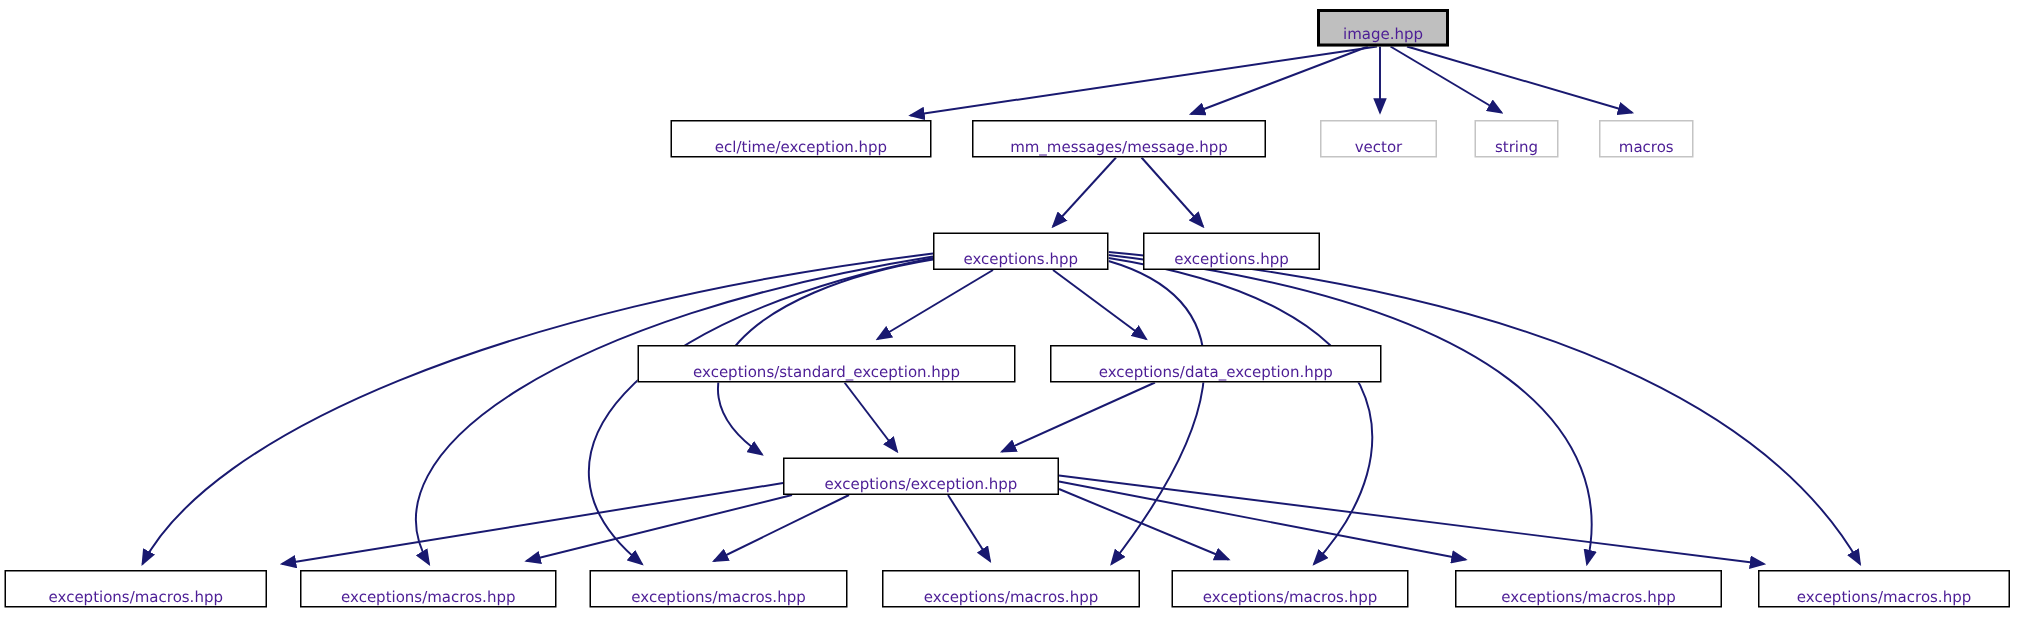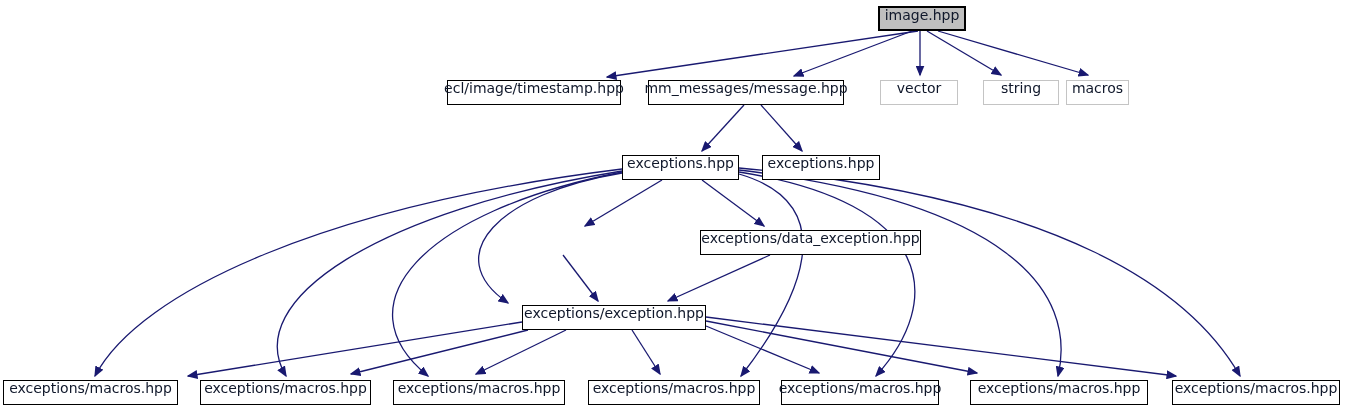--- a/index.html
+++ b/index.html
@@ -21,25 +21,25 @@
     top: 0;
     width: 1349px;
     height: 411px;
     pointer-events: none;
   }
   .node {
     position: absolute;
     box-sizing: border-box;
     background: #ffffff;
     border: 1.5px solid #000000;
-    color: #0f172a;
-    font-size: 14px;
+    color: #4c1d95;
+    font-size: 10px;
     line-height: 1;
     display: flex;
-    align-items: flex-start;
+    align-items: flex-end;
     justify-content: center;
     white-space: nowrap;
     padding: 0 6px;
     cursor: pointer;
   }
   .node.current {
     background: #bfbfbf;
     border: 2px solid #000000;
     cursor: default;
   }
@@ -82,39 +82,42 @@
       <path d="M566,330 L476,374" fill="none" stroke="#191970" stroke-width="1.3" marker-end="url(#arrow)"></path>
       <path d="M632,330 L660,374" fill="none" stroke="#191970" stroke-width="1.3" marker-end="url(#arrow)"></path>
       <path d="M706,326 L819,373" fill="none" stroke="#191970" stroke-width="1.3" marker-end="url(#arrow)"></path>
       <path d="M706,321 L977,373" fill="none" stroke="#191970" stroke-width="1.3" marker-end="url(#arrow)"></path>
       <path d="M706,317 L1176,376" fill="none" stroke="#191970" stroke-width="1.3" marker-end="url(#arrow)"></path>
     </svg>
 <div class="node current" style="left: 878px; top: 6px; width: 88px; height: 25px;">
       <span>image.hpp</span>
     </div>
     <div class="node" style="left: 447px; top: 80px; width: 174px; height: 25px;">
-      <span>ecl/image/timestamp.hpp</span>
+      <span>ecl/time/exception.hpp</span>
     </div>
     <div class="node" style="left: 648px; top: 80px; width: 196px; height: 25px;">
       <span>mm_messages/message.hpp</span>
     </div>
     <div class="node system" style="left: 880px; top: 80px; width: 78px; height: 25px;">
       <span>vector</span>
     </div>
-    <div class="node system" style="left: 983px; top: 80px; width: 76px; height: 25px;">
+    <div class="node system" style="left: 983px; top: 80px; width: 56px; height: 25px;">
       <span>string</span>
     </div>
     <div class="node system" style="left: 1066px; top: 80px; width: 63px; height: 25px;">
       <span>macros</span>
     </div>
     <div class="node" style="left: 622px; top: 155px; width: 117px; height: 25px;">
       <span>exceptions.hpp</span>
     </div>
     <div class="node" style="left: 762px; top: 155px; width: 118px; height: 25px;">
       <span>exceptions.hpp</span>
+    </div>
+    <div class="node" style="left: 425px; top: 230px; width: 252px; height: 25px;">
+      <span>exceptions/standard_exception.hpp</span>
     </div>
     <div class="node" style="left: 700px; top: 230px; width: 221px; height: 25px;">
       <span>exceptions/data_exception.hpp</span>
     </div>
     <div class="node" style="left: 522px; top: 305px; width: 184px; height: 25px;">
       <span>exceptions/exception.hpp</span>
     </div>
     <div class="node" style="left: 3px; top: 380px; width: 175px; height: 25px;">
       <span>exceptions/macros.hpp</span>
     </div>

